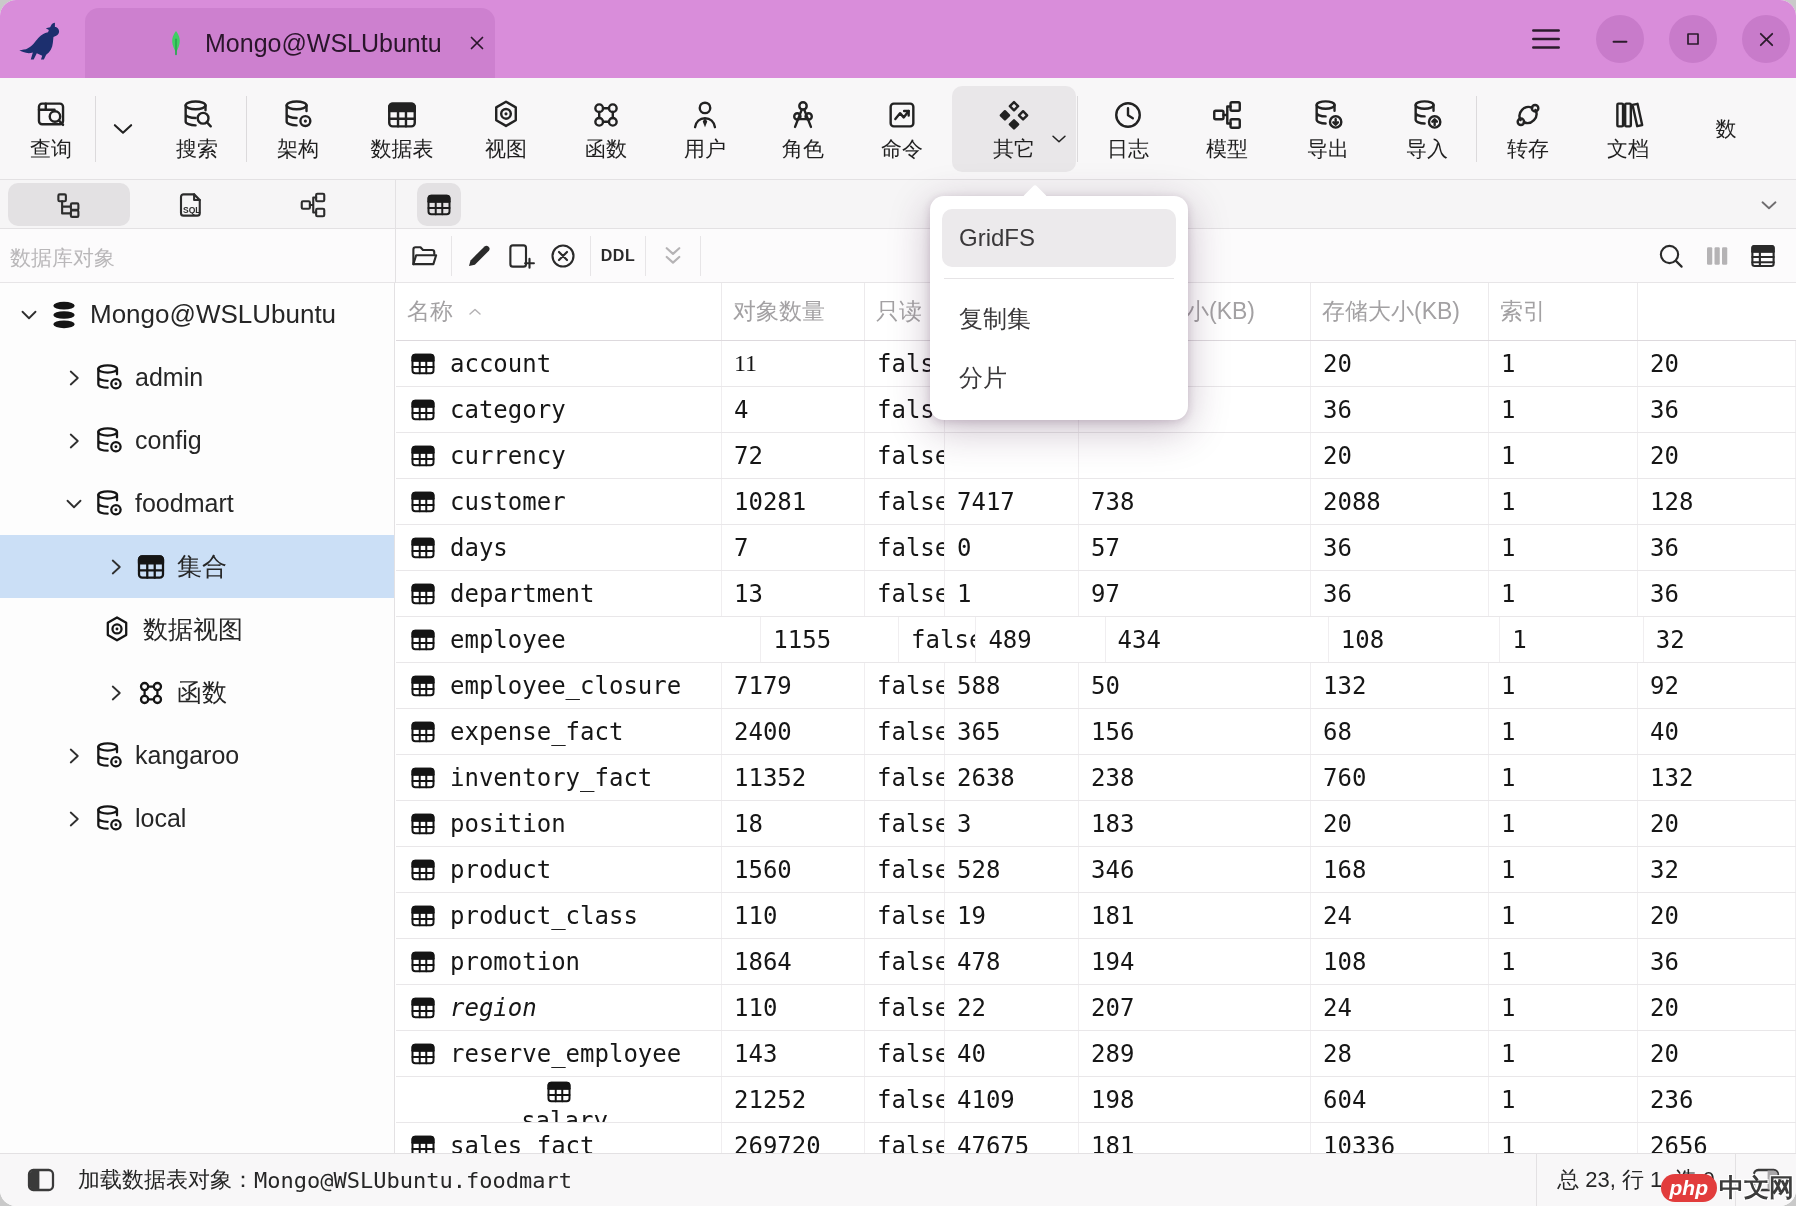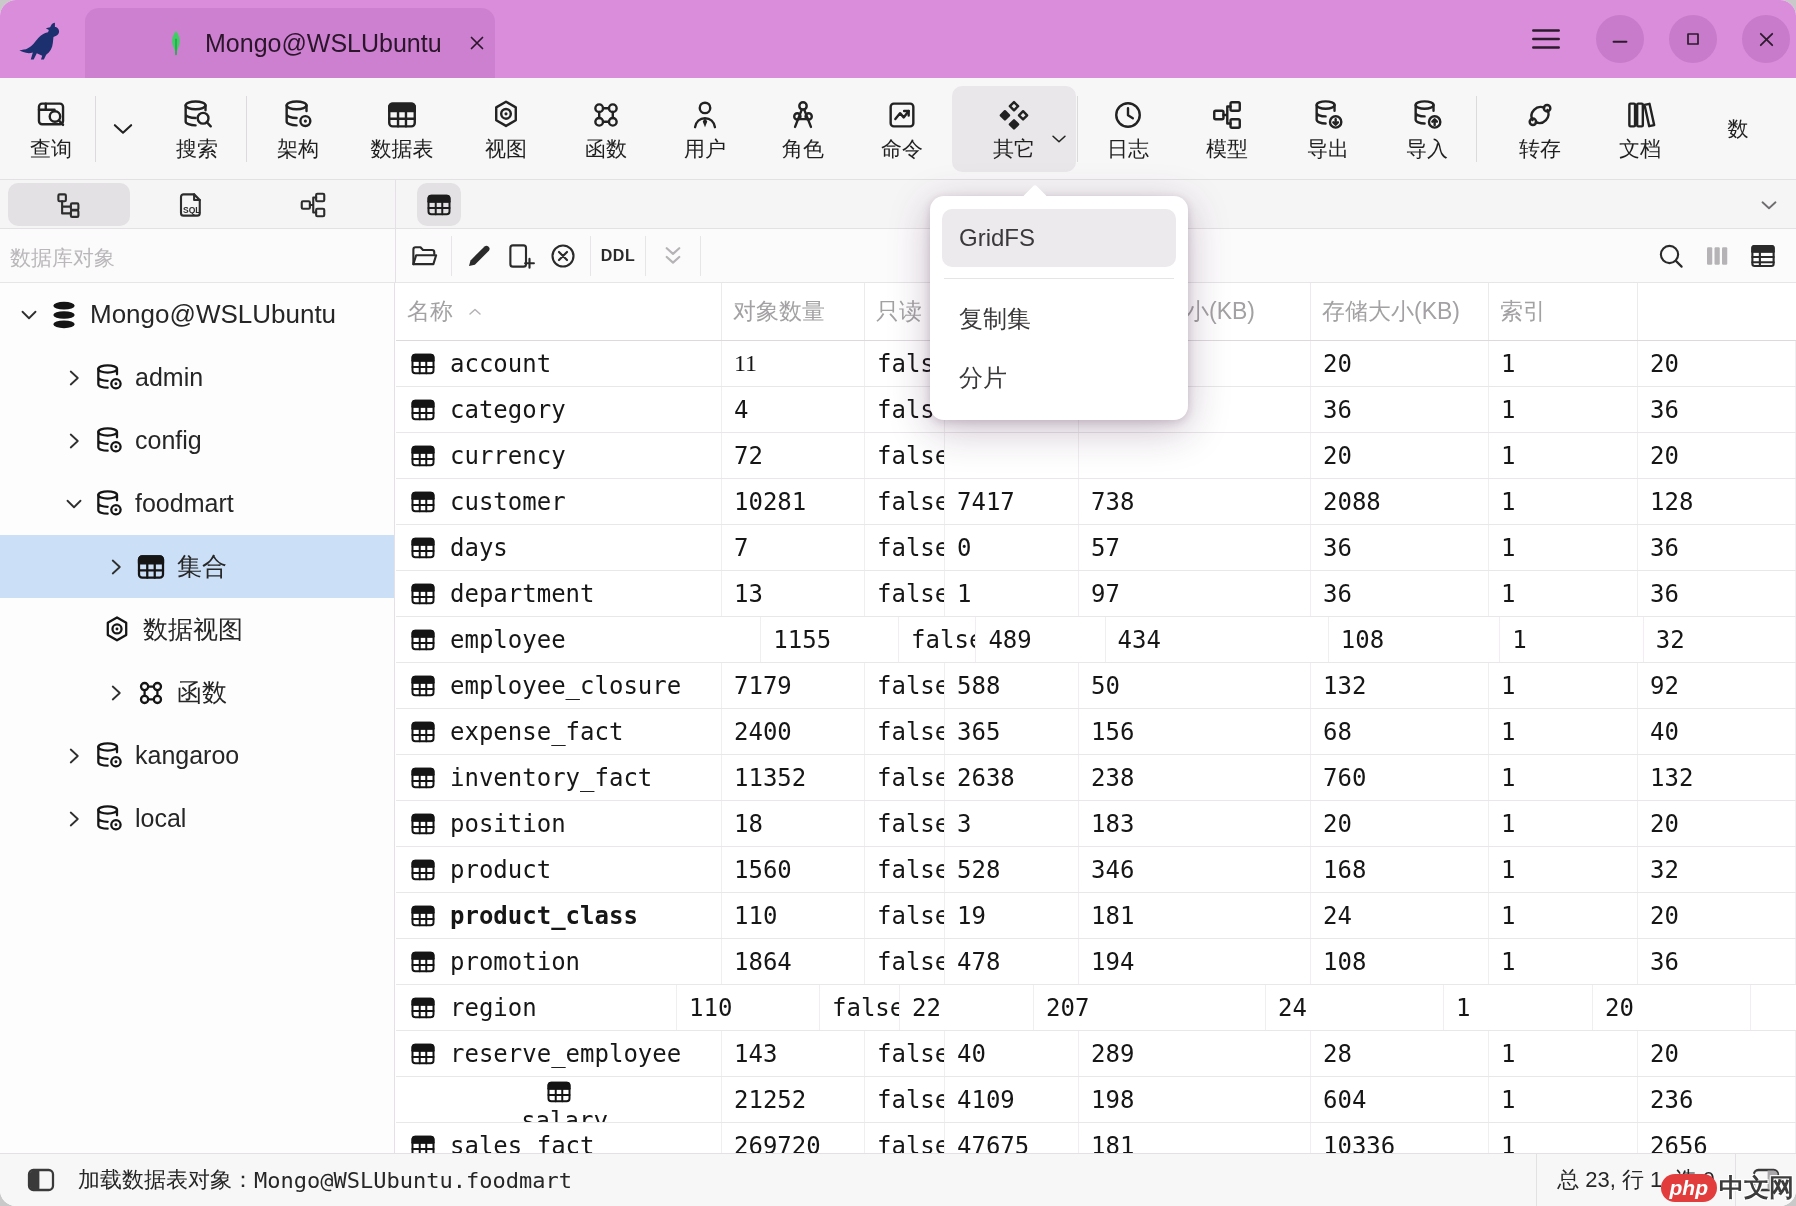--- a/index.html
+++ b/index.html
@@ -332,21 +332,21 @@
           <svg viewBox="0 0 24 24">
             <ellipse cx="10.3" cy="5" rx="6.3" ry="2.6"></ellipse>
             <path d="M4 5v5.4c0 1.4 2.8 2.6 6.3 2.6M4 10.4v5c0 1.4 2.8 2.6 6.3 2.6M16.6 5v4"></path>
             <circle cx="17.4" cy="16.9" r="4"></circle>
             <path d="M17.4 19v-3.7M15.8 16.7l1.6-1.6 1.6 1.6"></path>
           </svg>
         </span>
         <span class="tbi-label">导入</span>
       </div>
       <div class="tb-div"></div>
-      <div class="tbi" style="width: 100px; margin-left: 12px;">
+      <div class="tbi" style="width: 100px;">
         <span class="ic tbi-icon">
           <svg viewBox="0 0 24 24">
             <path d="M6.7 15.6a6.4 6.4 0 0 1 8.3-8.7"></path>
             <circle cx="17" cy="7.2" r="2.3"></circle>
             <path d="M17.3 8.4a6.4 6.4 0 0 1-8.3 8.7"></path>
             <circle cx="7" cy="16.8" r="2.3"></circle>
           </svg>
         </span>
         <span class="tbi-label">转存</span>
       </div>
@@ -886,21 +886,21 @@
           </div>
           <div class="td" style="width: 143px;">1560</div>
           <div class="td" style="width: 80px;">false</div>
           <div class="td" style="width: 134px;">528</div>
           <div class="td" style="width: 232px;">346</div>
           <div class="td" style="width: 178px;">168</div>
           <div class="td" style="width: 149px;">1</div>
           <div class="td" style="width: 158px;">32</div>
         </div>
         <div class="trowd">
-          <div class="td namecell" style="width: 326px; font-weight: bold;">
+          <div class="td namecell" style="width: 326px;">
             <span class="ic cico">
               <svg viewBox="0 0 24 24">
                 <rect x="3" y="4" width="18" height="16" rx="2.4"></rect>
                 <path d="M3 9.2h18M9.2 9.2V20M14.8 9.2V20M3 14.6h18"></path>
                 <path d="M3 8.9V6.4A2.4 2.4 0 0 1 5.4 4h13.2A2.4 2.4 0 0 1 21 6.4v2.5z" fill="currentColor"></path>
               </svg>
             </span>
             <span>product_class</span>
           </div>
           <div class="td" style="width: 143px;">110</div>
@@ -924,21 +924,21 @@
           </div>
           <div class="td" style="width: 143px;">1864</div>
           <div class="td" style="width: 80px;">false</div>
           <div class="td" style="width: 134px;">478</div>
           <div class="td" style="width: 232px;">194</div>
           <div class="td" style="width: 178px;">108</div>
           <div class="td" style="width: 149px;">1</div>
           <div class="td" style="width: 158px;">36</div>
         </div>
         <div class="trowd">
-          <div class="td namecell" style="width: 281px;">
+          <div class="td namecell" style="width: 326px; font-style: italic;">
             <span class="ic cico">
               <svg viewBox="0 0 24 24">
                 <rect x="3" y="4" width="18" height="16" rx="2.4"></rect>
                 <path d="M3 9.2h18M9.2 9.2V20M14.8 9.2V20M3 14.6h18"></path>
                 <path d="M3 8.9V6.4A2.4 2.4 0 0 1 5.4 4h13.2A2.4 2.4 0 0 1 21 6.4v2.5z" fill="currentColor"></path>
               </svg>
             </span>
             <span>region</span>
           </div>
           <div class="td" style="width: 143px;">110</div>

